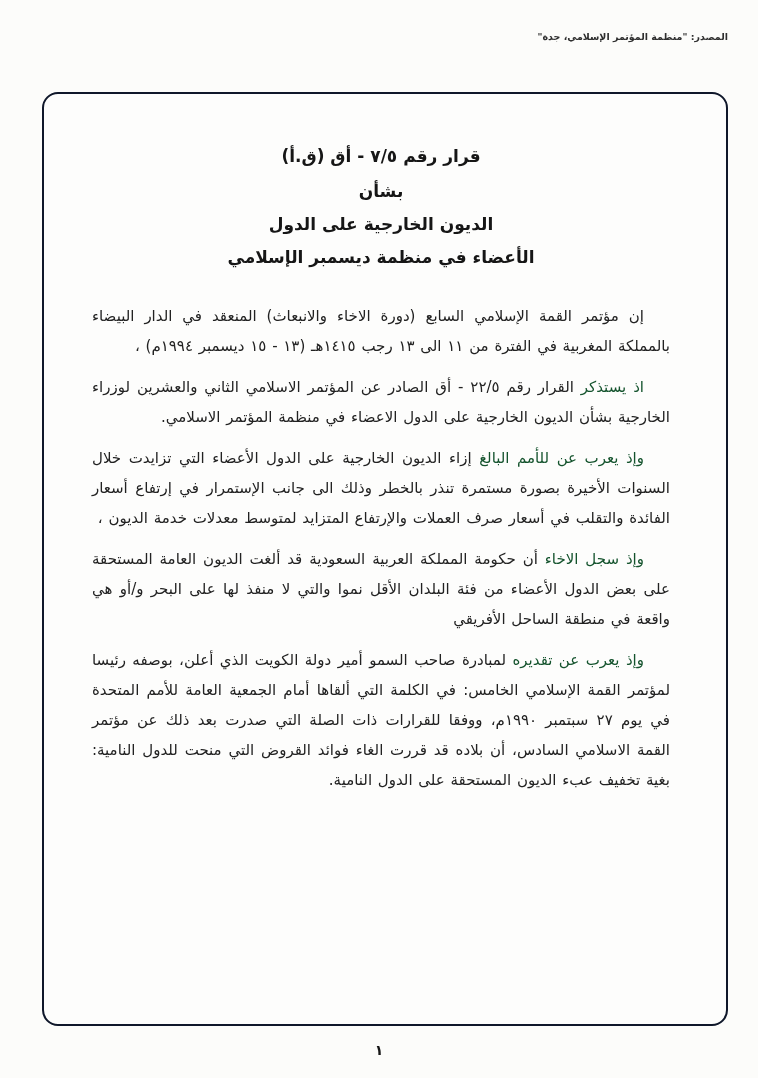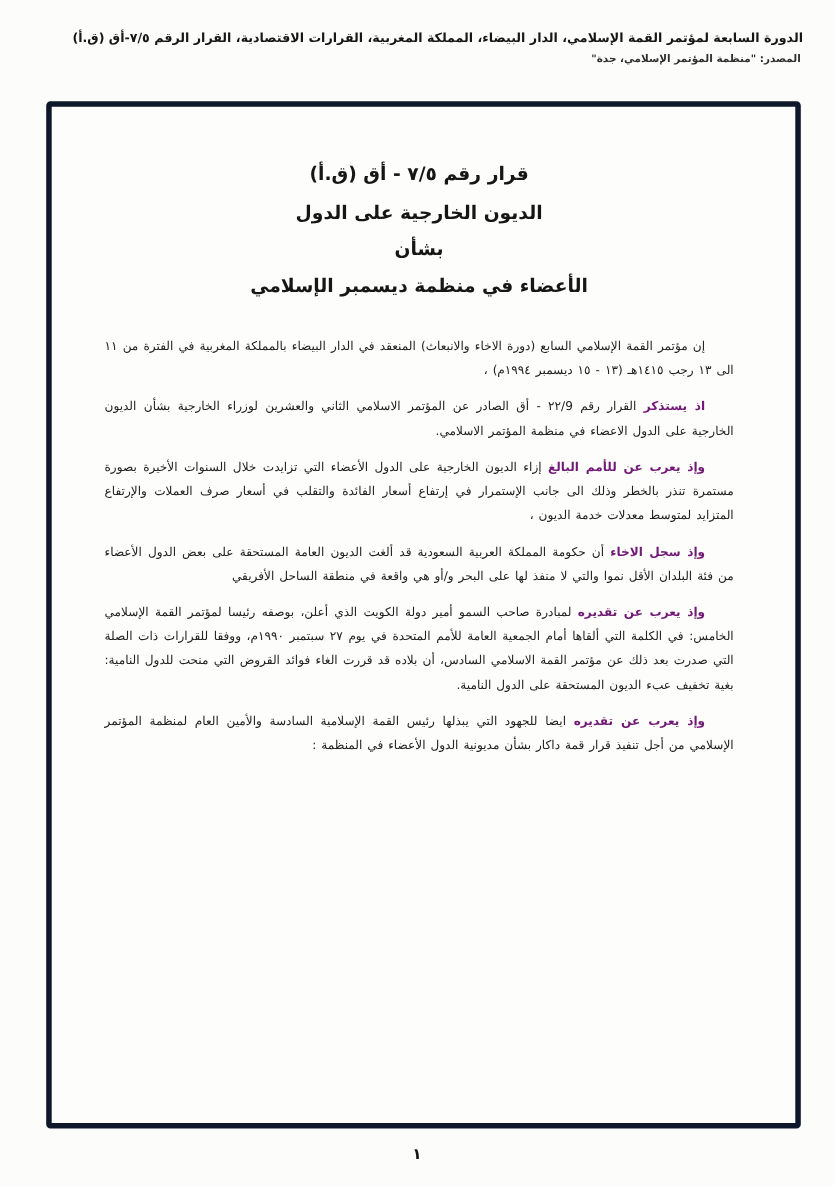--- a/index.html
+++ b/index.html
@@ -37,22 +37,22 @@
     padding-right: 2px;
   }
 
   
   .green-frame {
     position: absolute;
     top: 92px;
     left: 42px;
     width: 686px;
     height: 934px;
-    border: 5px solid #0f172a;
-    border-radius: 4px;
+    border: 2px solid #0f172a;
+    border-radius: 16px;
     background: #fdfdfc;
     padding: 44px 56px 20px 48px;
     direction: rtl;
   }
 
   
   .title-block {
     text-align: center;
     margin-top: 8px;
     margin-bottom: 34px;
@@ -62,91 +62,86 @@
     font-size: 17px;
     color: #161616;
     margin-bottom: 15px;
     letter-spacing: 0.3px;
   }
   .title-line.small-gap { margin-bottom: 13px; }
 
   
   .body-text { direction: rtl; }
   .para {
-    font-size: 11px;
+    font-size: 15px;
     line-height: 2.0;
     text-align: justify;
     text-indent: 26px;
     color: #222222;
     margin-bottom: 11px;
     word-spacing: 1px;
   }
   .para .lead {
-    font-weight: bold;
-    color: #701a75;
+    font-weight: normal;
+    color: #14532d;
     letter-spacing: 0.2px;
   }
 
   
   .page-number {
     position: absolute;
     bottom: 20px;
     left: 0;
     right: 0;
     text-align: center;
     font-size: 14px;
     font-weight: bold;
     color: #161616;
   }
 </style>
 </head>
 <body>
 
 <div class="doc-header">
-  <div class="citation">الدورة السابعة لمؤتمر القمة الإسلامي، الدار البيضاء، المملكة المغربية، القرارات الاقتصادية، القرار الرقم ٧/٥-أق (ق.أ)</div>
   <div class="source">المصدر:  "منظمة المؤتمر الإسلامي، جدة"</div>
 </div>
 
 <div class="green-frame">
 
   <div class="title-block">
     <div class="title-line">قرار رقم ٧/٥ - أق (ق.أ)</div>
+    <div class="title-line small-gap">بشأن</div>
     <div class="title-line small-gap">الديون الخارجية على الدول</div>
-    <div class="title-line small-gap">بشأن</div>
     <div class="title-line">الأعضاء في منظمة ديسمبر الإسلامي</div>
   </div>
 
   <div class="body-text">
 
     <p class="para">
       <span class="lead"></span>
       <span>إن مؤتمر القمة الإسلامي السابع (دورة الاخاء والانبعاث) المنعقد في الدار البيضاء بالمملكة المغربية في الفترة من ١١ الى ١٣ رجب ١٤١٥هـ (١٣ - ١٥ ديسمبر ١٩٩٤م) ،</span>
     </p>
 
     <p class="para">
       <span class="lead">اذ يستذكر</span>
-      <span>القرار رقم ٢٢/9 - أق الصادر عن المؤتمر الاسلامي الثاني والعشرين لوزراء الخارجية بشأن الديون الخارجية على الدول الاعضاء في منظمة المؤتمر الاسلامي.</span>
+      <span>القرار رقم ٢٢/٥ - أق الصادر عن المؤتمر الاسلامي الثاني والعشرين لوزراء الخارجية بشأن الديون الخارجية على الدول الاعضاء في منظمة المؤتمر الاسلامي.</span>
     </p>
 
     <p class="para">
       <span class="lead">وإذ يعرب عن للأمم البالغ</span>
       <span>إزاء الديون الخارجية على الدول الأعضاء التي تزايدت خلال السنوات الأخيرة بصورة مستمرة تنذر بالخطر وذلك الى جانب الإستمرار في إرتفاع أسعار الفائدة والتقلب في أسعار صرف العملات والإرتفاع المتزايد لمتوسط معدلات خدمة الديون ،</span>
     </p>
 
     <p class="para">
       <span class="lead">وإذ سجل الاخاء</span>
       <span>أن حكومة المملكة العربية السعودية قد ألغت الديون العامة المستحقة على بعض الدول الأعضاء من فئة البلدان الأقل نموا والتي لا منفذ لها على البحر و/أو هي واقعة في منطقة الساحل الأفريقي</span>
     </p>
 
     <p class="para">
       <span class="lead">وإذ يعرب عن تقديره</span>
       <span>لمبادرة صاحب السمو أمير دولة الكويت الذي أعلن، بوصفه رئيسا لمؤتمر القمة الإسلامي الخامس: في الكلمة التي ألقاها أمام الجمعية العامة للأمم المتحدة في يوم ٢٧ سبتمبر ١٩٩٠م، ووفقا للقرارات ذات الصلة التي صدرت بعد ذلك عن مؤتمر القمة الاسلامي السادس، أن بلاده قد قررت الغاء فوائد القروض التي منحت للدول النامية: بغية تخفيف عبء الديون المستحقة على الدول النامية.</span>
     </p>
 
-    <p class="para">
-      <span class="lead">وإذ يعرب عن تقديره</span>
-      <span>ايضا للجهود التي يبذلها رئيس القمة الإسلامية السادسة والأمين العام لمنظمة المؤتمر الإسلامي من أجل تنفيذ قرار قمة داكار بشأن مديونية الدول الأعضاء في المنظمة :</span>
-    </p>
 
   </div>
 </div>
 
 <div class="page-number">١</div>
 
 </body></html>

